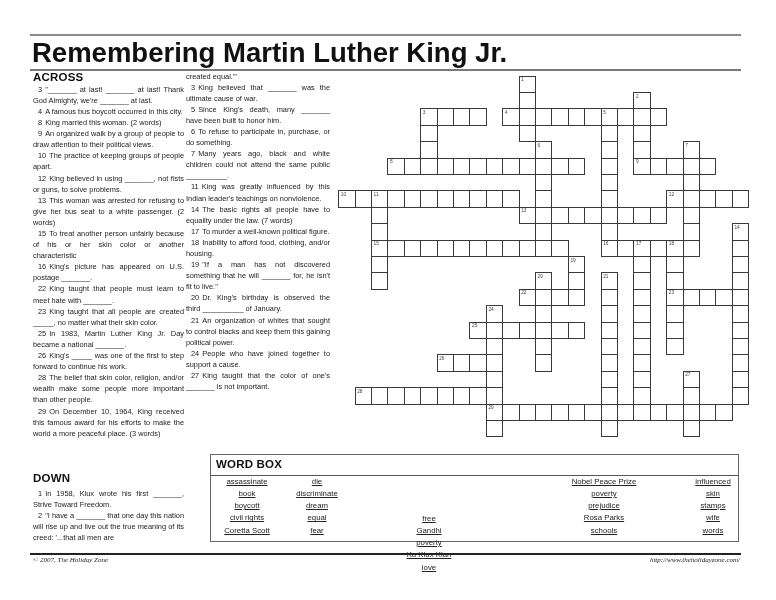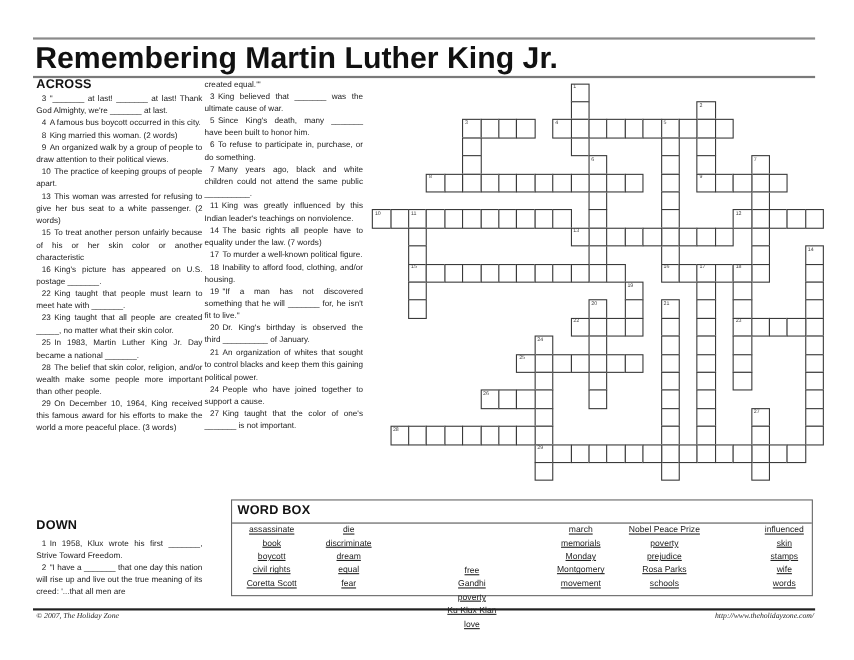--- a/index.html
+++ b/index.html
@@ -59,26 +59,28 @@
 <h1 class="abs title" style="margin:0">Remembering Martin Luther King Jr.</h1>
 <div class="abs rule-mid"></div>
 
 <div class="abs section-heading across-heading">ACROSS</div>
 <div class="abs clue-col col1">
   <p><span class="num">3</span><span>"_______ at last! _______ at last! Thank God Almighty, we're _______ at last.</span></p>
   <p><span class="num">4</span><span>A famous bus boycott occurred in this city.</span></p>
   <p><span class="num">8</span><span>King married this woman. (2 words)</span></p>
   <p><span class="num">9</span><span>An organized walk by a group of people to draw attention to their political views.</span></p>
   <p><span class="num">10</span><span>The practice of keeping groups of people apart.</span></p>
+  <p><span class="num">12</span><span>King believed in using _______, not fists or guns, to solve problems.</span></p>
   <p><span class="num">13</span><span>This woman was arrested for refusing to give her bus seat to a white passenger. (2 words)</span></p>
   <p><span class="num">15</span><span>To treat another person unfairly because of his or her skin color or another characteristic</span></p>
   <p><span class="num">16</span><span>King's picture has appeared on U.S. postage _______.</span></p>
   <p><span class="num">22</span><span>King taught that people must learn to meet hate with _______.</span></p>
   <p><span class="num">23</span><span>King taught that all people are created _____, no matter what their skin color.</span></p>
   <p><span class="num">25</span><span>In 1983, Martin Luther King Jr. Day became a national _______.</span></p>
+  <p><span class="num">26</span><span>King's _____ was one of the first to step forward to continue his work.</span></p>
   <p><span class="num">28</span><span>The belief that skin color, religion, and/or wealth make some people more important than other people.</span></p>
   <p><span class="num">29</span><span>On December 10, 1964, King received this famous award for his efforts to make the world a more peaceful place. (3 words)</span></p>
 </div>
 
 <div class="abs section-heading down-heading">DOWN</div>
 <div class="abs clue-col down-col1">
   <p><span class="num">1</span><span>In 1958, Klux wrote his first _______, Strive Toward Freedom.</span></p>
   <p><span class="num">2</span><span>"I have a _______ that one day this nation will rise up and live out the true meaning of its creed: '...that all men are</span></p>
 </div>
 <div class="abs clue-col col2">
@@ -366,27 +368,20 @@
     <div>equal</div>
     <div>fear</div>
   </div>
   <div class="wb-col wb-c3">
     <div>free</div>
     <div>Gandhi</div>
     <div>poverty</div>
     <div>Ku Klux Klan</div>
     <div>love</div>
   </div>
-  <div class="wb-col wb-c4">
-    <div>march</div>
-    <div>memorials</div>
-    <div>Monday</div>
-    <div>Montgomery</div>
-    <div>movement</div>
-  </div>
   <div class="wb-col wb-c5">
     <div>Nobel Peace Prize</div>
     <div>poverty</div>
     <div>prejudice</div>
     <div>Rosa Parks</div>
     <div>schools</div>
   </div>
   <div class="wb-col wb-c6">
     <div>influenced</div>
     <div>skin</div>

